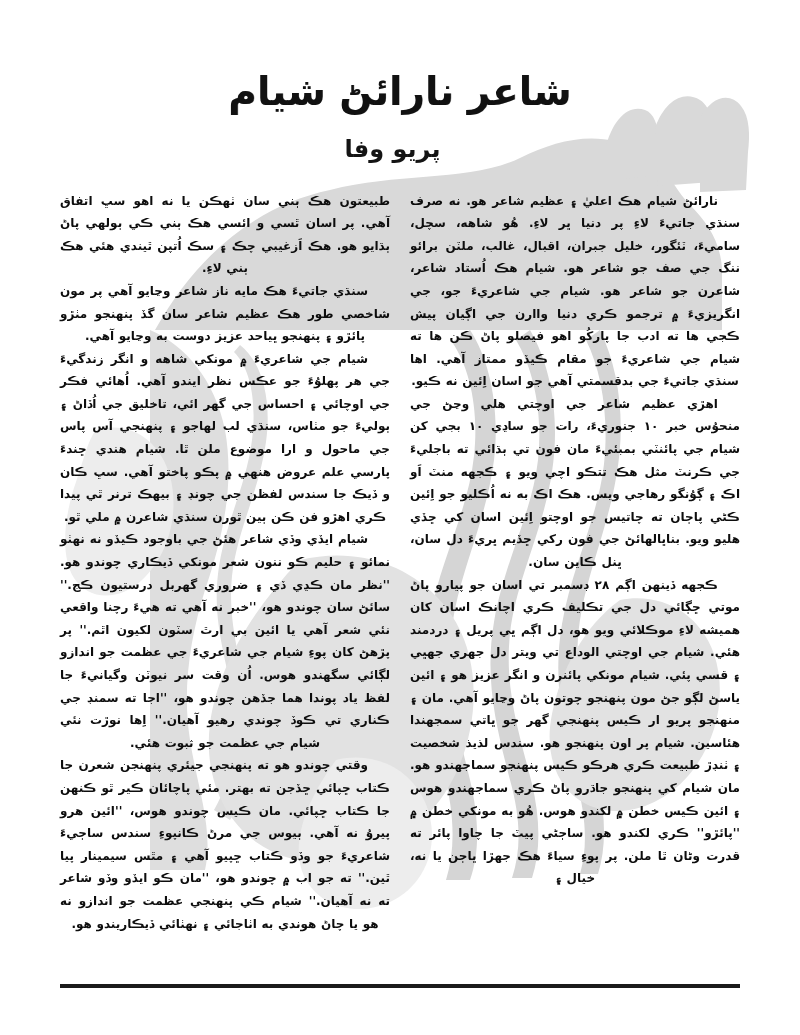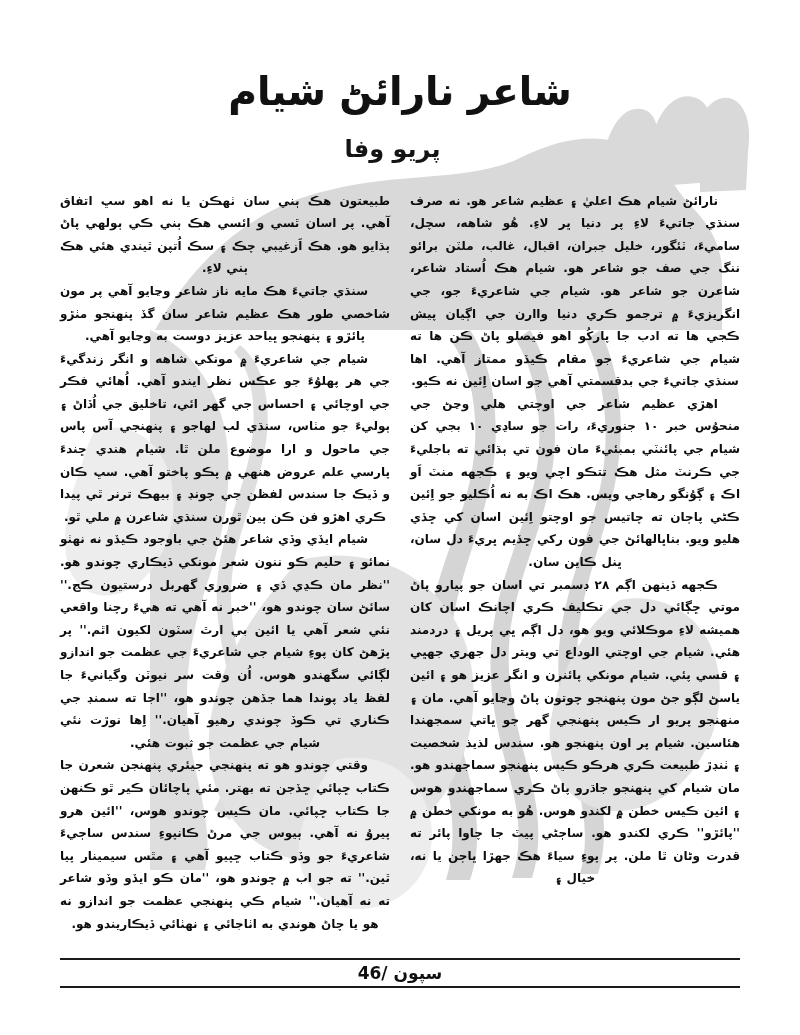--- a/index.html
+++ b/index.html
@@ -196,19 +196,16 @@
       <p class="para">سنڌي جاتيءَ هڪ مايه ناز شاعر وڃايو آهي پر مون شاخصي طور هڪ عظيم شاعر سان گڏ پنهنجو مٺڙو پائڙو ۽ پنهنجو ڀياحد عزيز دوست به وڃايو آهي.</p>
       <p class="para">شيام جي شاعريءَ ۾ مونکي شاهه و انگر زندگيءَ جي هر پهلوُءَ جو عڪس نظر ايندو آهي. اُهائي فڪر جي اوچائي ۽ احساس جي گهر ائي، تاخليق جي اُڏاڻ ۽ ٻوليءَ جو مٺاس، سنڌي لب لهاجو ۽ پنهنجي آس پاس جي ماحول و ارا موضوع ملن ٿا. شيام هندي ڇندءَ پارسي علم عروض هنهي ۾ پڪو پاختو آهي. سڀ ڪان و ڏيڪ جا سندس لفظن جي چونڊ ۽ بيهڪ ترنر ٿي پيدا ڪري اهڙو فن ڪن ٻين ٿورن سنڌي شاعرن ۾ ملي ٿو.</p>
       <p class="para">شيام ايڏي وڏي شاعر هئڻ جي باوجود ڪيڏو نه نهٺو نمائو ۽ حليم ڪو ننون شعر مونکي ڏيڪاري چوندو هو. ''نظر مان ڪڍي ڏي ۽ ضروري گهربل درستيون ڪج.'' سائڻ سان چوندو هو، ''خبر نه آهي ته هيءَ رچنا واقعي نئي شعر آهي يا ائين بي ارٿ سٽون لکيون اٿم.'' پر پڙهڻ کان پوءِ شيام جي شاعريءَ جي عظمت جو اندازو لڳائي سگهندو هوس. اُن وقت سر نيوٽن وگيانيءَ جا لفظ ياد پوندا هما جڏهن چوندو هو، ''اجا ته سمنڊ جي ڪناري تي ڪوڏ چوندي رهيو آهيان.'' اِها نوڙت نئي شيام جي عظمت جو ثبوت هئي.</p>
       <p class="para">وقتي چوندو هو ته پنهنجي جيئري پنهنجن شعرن جا ڪتاب ڇپائي ڇڏجن ته بهتر. مئي پاچائان ڪير ٿو ڪنهن جا ڪتاب ڇپائي. مان ڪيس چوندو هوس، ''ائين هرو پيروُ نه آهي. ٻيوس جي مرڻ ڪانپوءِ سندس ساڄيءَ شاعريءَ جو وڏو ڪتاب ڇپيو آهي ۽ مٿس سيمينار پيا ٿين.'' ته جو اب ۾ چوندو هو، ''مان ڪو ايڏو وڏو شاعر ته نه آهيان.'' شيام ڪي پنهنجي عظمت جو اندازو نه هو يا چاڻ هوندي به اٺاجائي ۽ نهٺائي ڏيڪاريندو هو.</p>
     </section>
 
   </main>
 
   <footer class="footer">
     <hr class="rule-top">
-    <div class="footer-mid">
-      <span class="footer-label">سپون /46</span>
-    </div>
     <hr class="rule-bottom">
   </footer>
 
 </div>
 
 </body></html>

